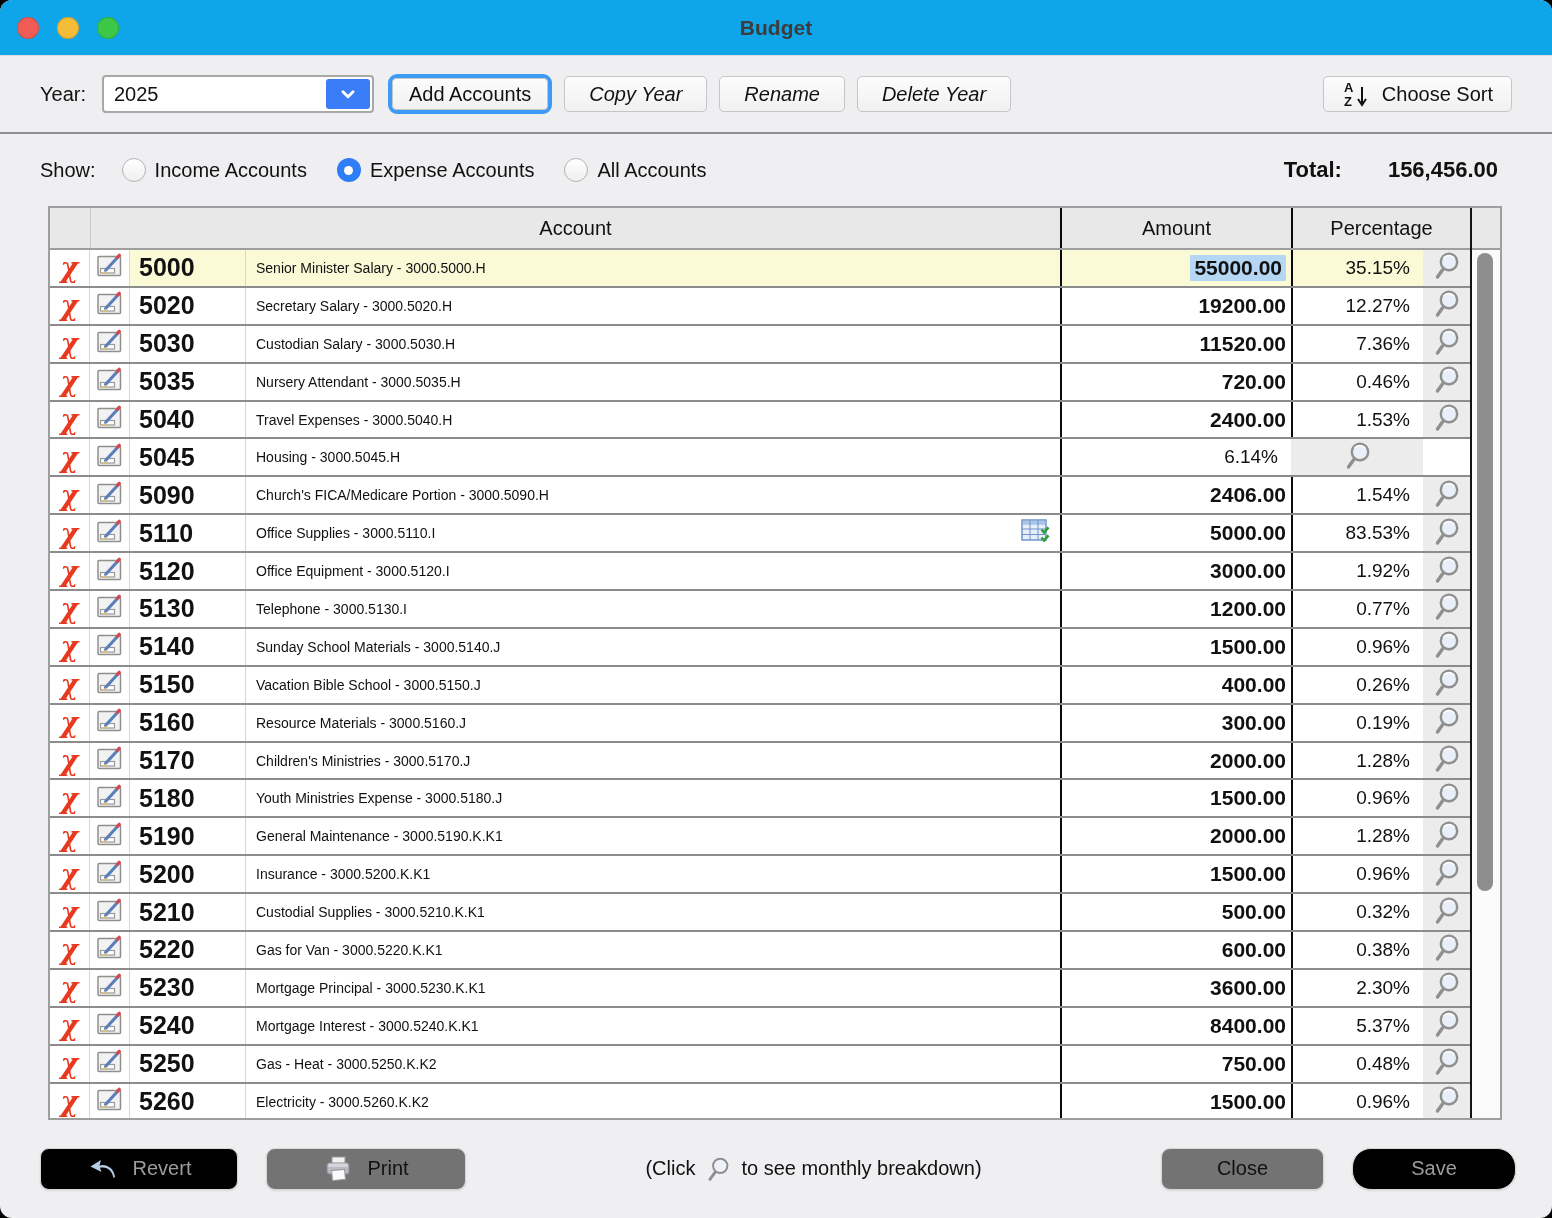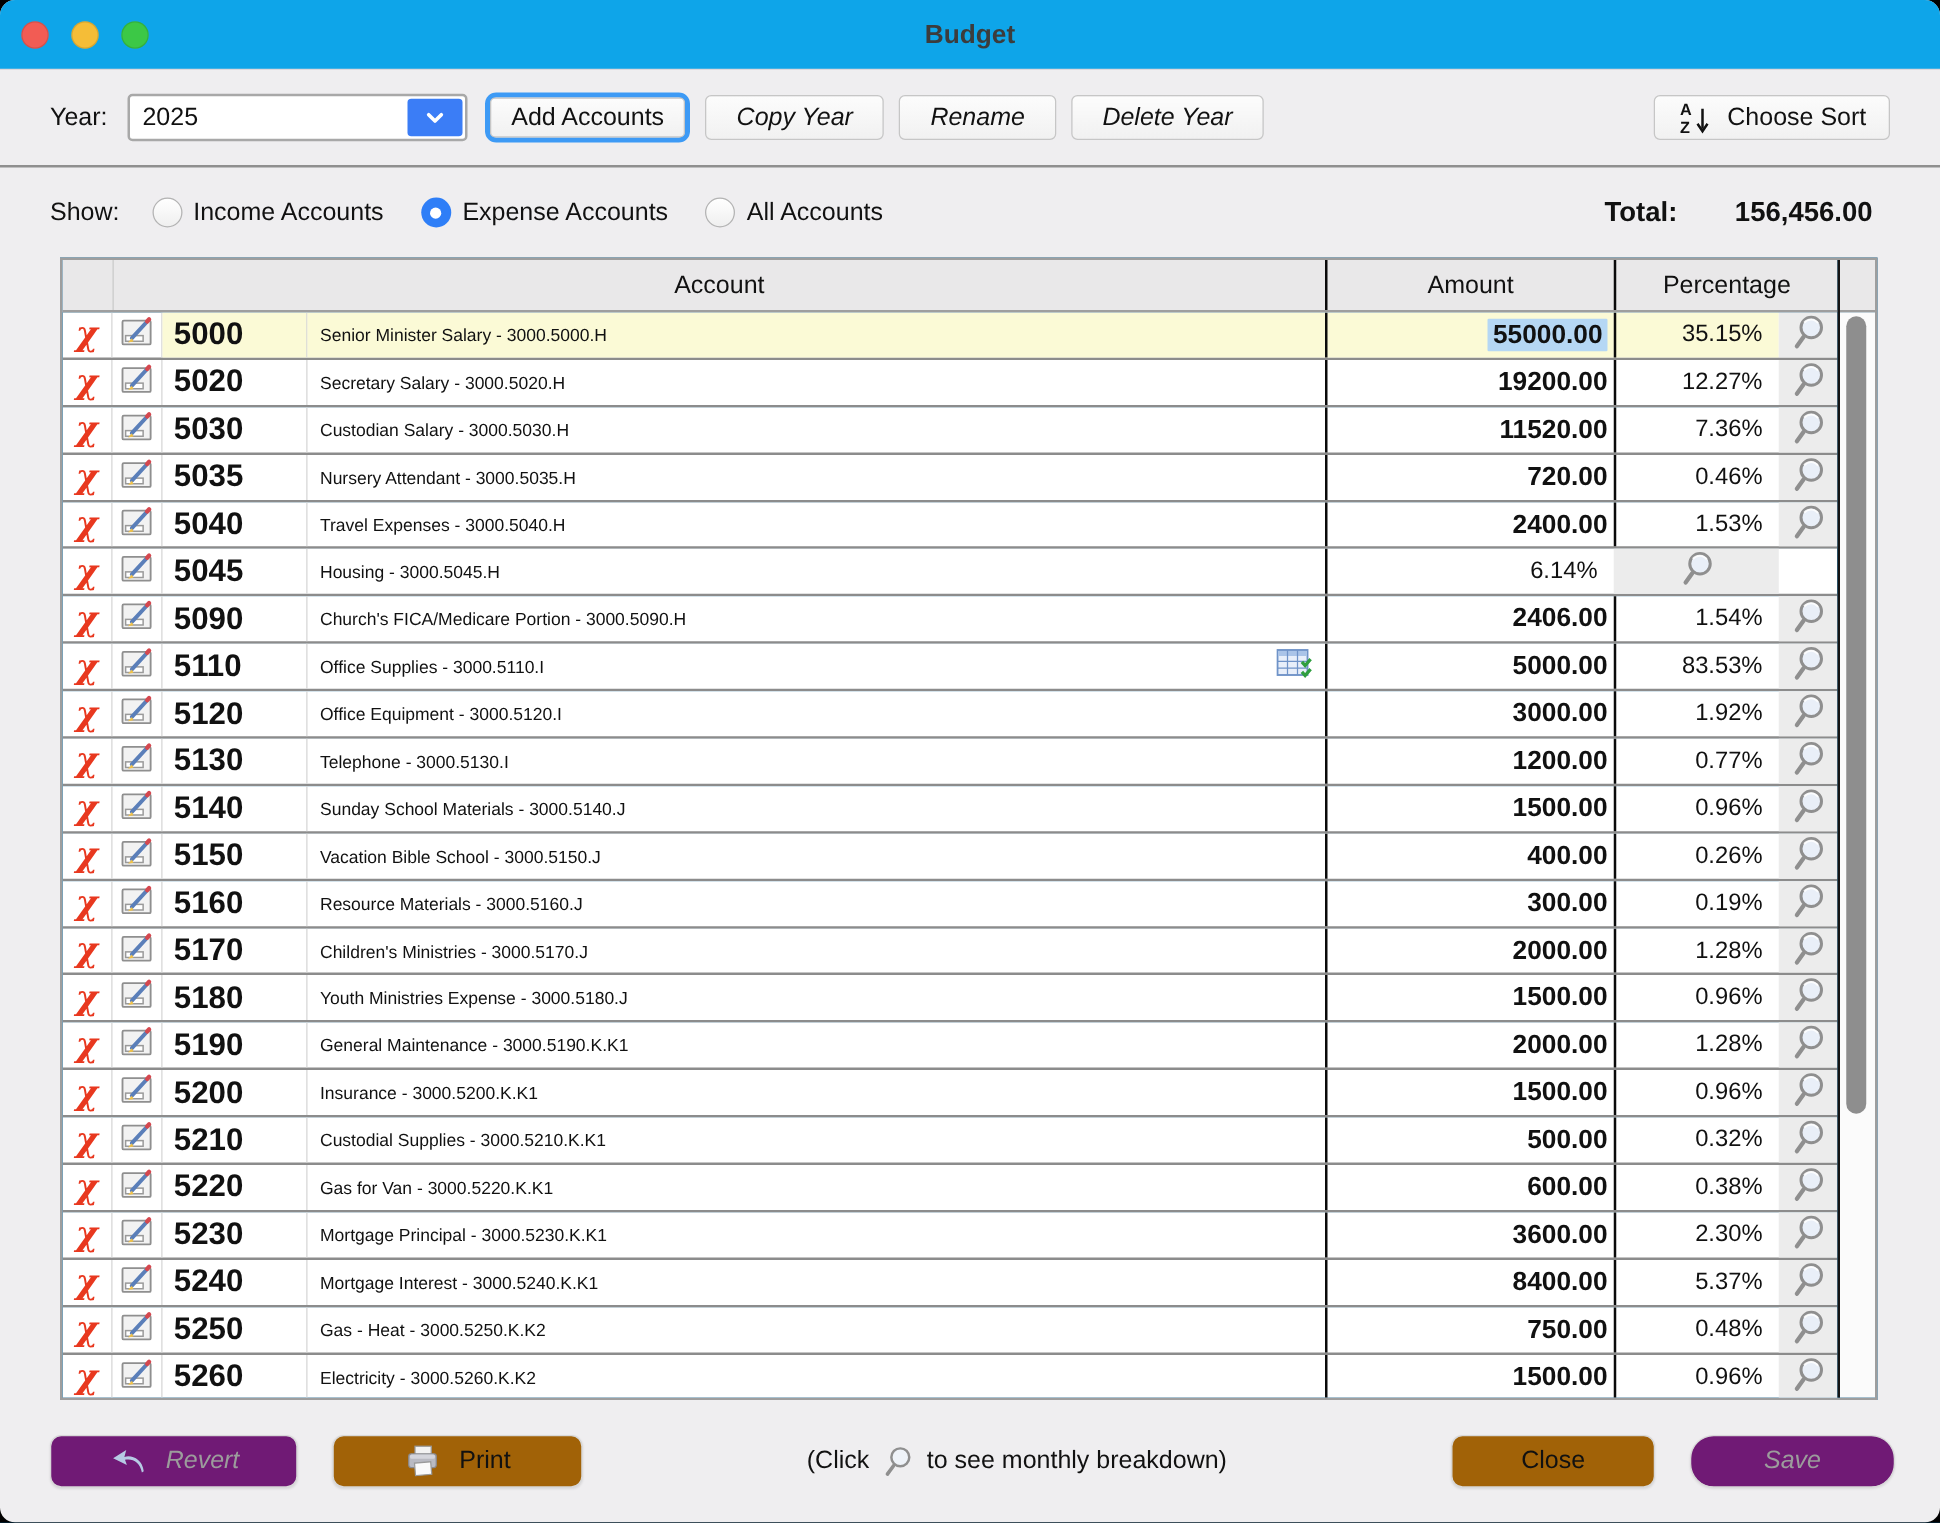--- a/index.html
+++ b/index.html
@@ -28,21 +28,21 @@
   
   .showrow{height:72px;display:flex;align-items:center;padding:0 54px 0 40px;}
   .radio-group{display:flex;align-items:center;gap:30px;margin-left:26px;}
   .opt{display:flex;align-items:center;gap:9px;font-size:20px;cursor:default;}
   .radio{width:24px;height:24px;border-radius:50%;background:linear-gradient(#fff,#efefef);
          border:1px solid #b3b3b3;position:relative;flex:none;}
   .radio.on{background:#2e7ef7;border:none;}
   .radio.on::after{content:"";position:absolute;width:9px;height:9px;border-radius:50%;background:#fff;left:7.5px;top:7.5px;}
   .total{margin-left:auto;display:flex;align-items:center;gap:46px;font-size:22px;font-weight:bold;}
   
-  .tablewrap{margin:0 50px 0 48px;height:914px;border:2px solid #9e9e9e;display:flex;background:#0369a1;}
+  .tablewrap{margin:0 50px 0 48px;height:914px;border:2px solid #9e9e9e;display:flex;background:#86efac;}
   .grid{flex:1;display:flex;flex-direction:column;min-width:0;}
   .thead{display:grid;grid-template-columns:40px 1fr 231px 179px;height:42px;background:#e9e8e9;
          border-bottom:2px solid #9e9e9e;font-size:20px;}
   .thead div{display:flex;align-items:center;justify-content:center;}
   .th-account{border-left:1px solid #c9c9c9;}
   .th-amount,.th-pct{border-left:2px solid #0a0a0a;}
   .tbody{flex:1;overflow:hidden;}
   .row{display:grid;grid-template-columns:40px 40px 116px 1fr 231px 132px 47px;height:37.9px;
        border-bottom:2px solid #8c8c8c;background:#fff;}
   .c{display:flex;align-items:center;min-width:0;}
@@ -55,24 +55,24 @@
   .sel .c-num,.sel .c-name,.sel .c-amt,.sel .c-pct{background:#fbfad6;}
   .amt-sel{background:#b5d7f4;padding:1px 4px;border-radius:1px;}
   .chi{font-family:"DejaVu Serif",serif;font-style:italic;font-weight:bold;font-size:27px;color:#e8381f;line-height:1;}
   .gridicon{position:absolute;right:8px;top:3px;}
   .sbar{width:30px;border-left:2px solid #141414;display:flex;flex-direction:column;}
   .sbar-head{height:42px;background:#e9e8e9;border-bottom:2px solid #9e9e9e;}
   .track{flex:1;background:#fbfbfb;position:relative;}
   .thumb{position:absolute;top:3px;left:5px;width:16px;height:638px;border-radius:8px;background:#8e8e8e;}
   
   .footer{height:97px;display:flex;align-items:center;padding:0 36px 0 40px;}
-  .fbtn{height:42px;border-radius:9px;border:1px solid #d8d8d8;background:#a16207;
+  .fbtn{height:42px;border-radius:9px;border:1px solid #d8d8d8;background:#737373;
         box-shadow:0 1px 2px rgba(0,0,0,0.10);font-size:20px;display:flex;align-items:center;
         justify-content:center;gap:14px;font-family:inherit;color:#111;}
-  .fbtn.disabled{color:#9c9c9c;background:#701a75;font-style:italic;}
+  .fbtn.disabled{color:#9c9c9c;background:#000000;}
   .w-revert{width:198px;margin-right:28px;}
   .w-print{width:200px;}
   .hint{flex:1;display:flex;align-items:center;justify-content:center;gap:10px;font-size:20px;}
   .w-close{width:163px;margin-right:28px;}
   .w-save{width:164px;border-radius:19px;}
 </style>
 </head>
 <body>
 
 <div class="window">

